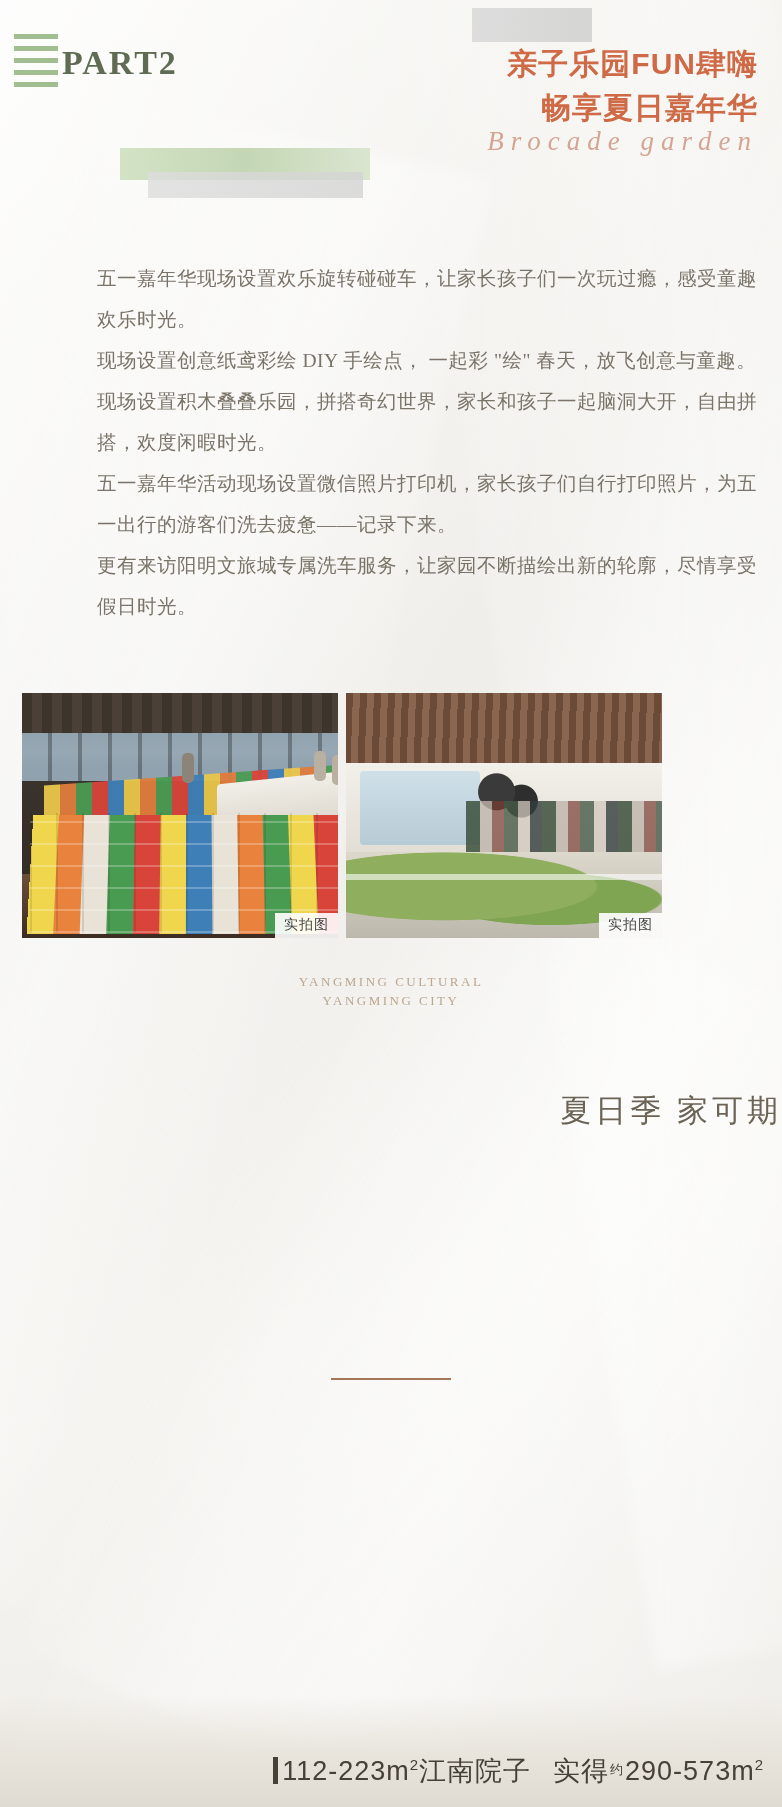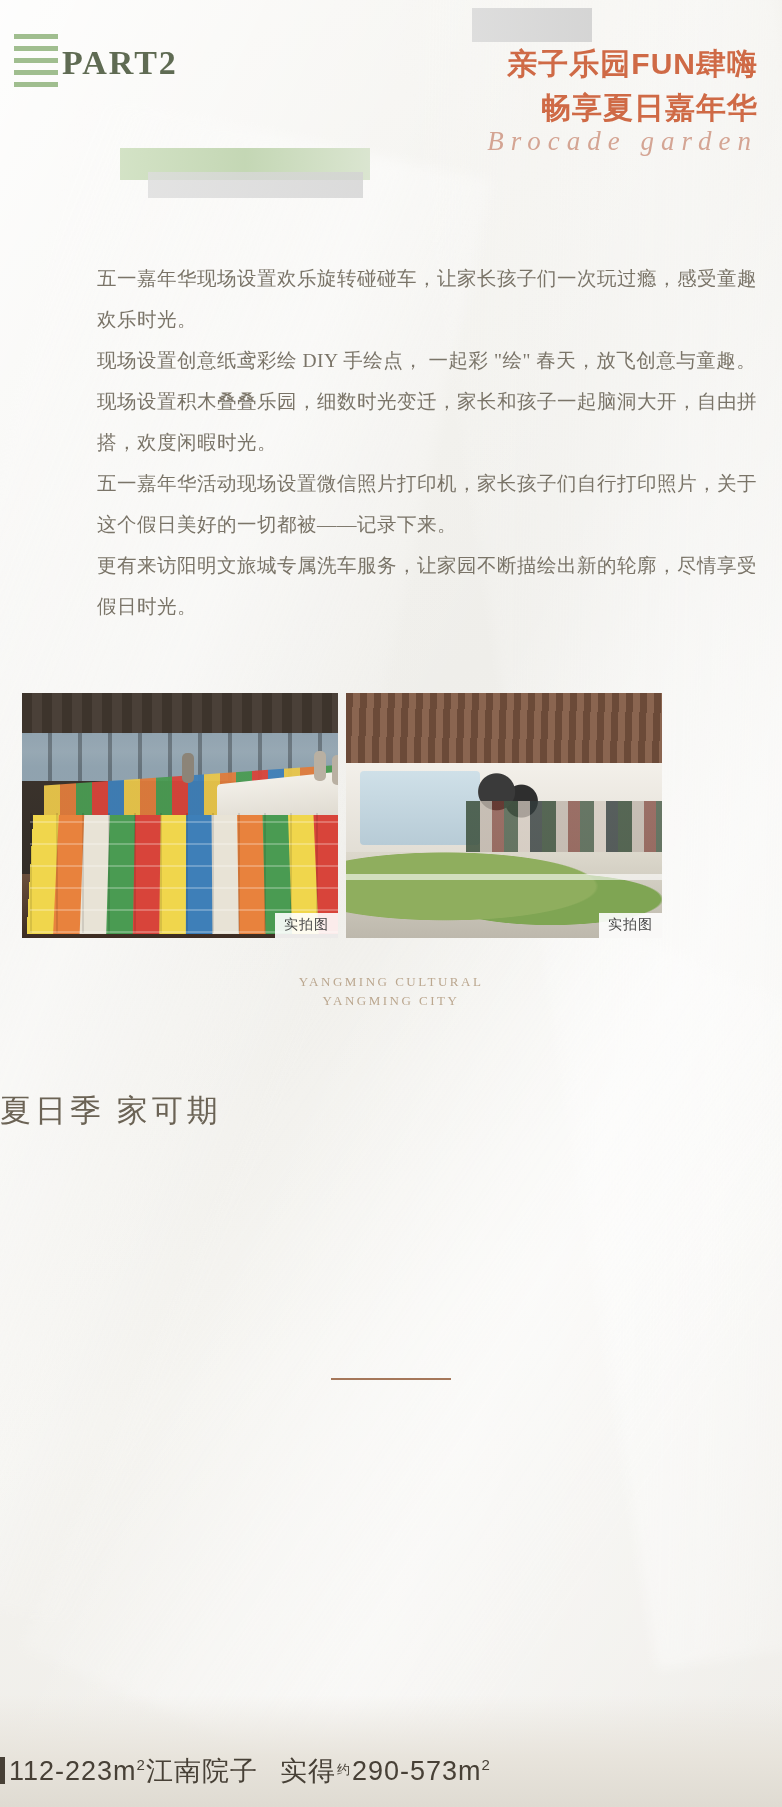--- a/index.html
+++ b/index.html
@@ -242,21 +242,21 @@
     font-size: 13px;
     letter-spacing: 2.5px;
     line-height: 19px;
     font-family: "Liberation Serif", serif;
   }
 
   
   .sec-title {
     position: absolute;
     left: 0; right: 0; top: 1090px;
-    text-align: left;
+    text-align: right;
     color: #6b6355;
     font-size: 31px;
     letter-spacing: 4px;
     font-family: "Liberation Serif", serif;
   }
   .sec-copy {
     position: absolute;
     left: 88px; top: 1168px;
     width: 600px;
     font-size: 19.5px;
@@ -275,22 +275,22 @@
 
   
   .footer {
     position: absolute;
     left: 0; right: 0; bottom: 0;
     height: 112px;
     background: linear-gradient(180deg, rgba(237,234,228,0) 0%, #e8e4dc 55%, #dfdbd2 100%);
   }
   .footer-inner {
     position: absolute;
-    left: 0; right: 8px; bottom: 18px;
-    text-align: left;
+    left: 0; right: 18px; bottom: 18px;
+    text-align: right;
     color: #474036;
     font-size: 27px;
     letter-spacing: 1px;
     font-family: "Liberation Sans", sans-serif;
     white-space: nowrap;
   }
   .footer-inner .bar {
     display: inline-block;
     width: 5px; height: 27px;
     background: #474036;
@@ -336,22 +336,22 @@
 
     <div class="script-en">Brocade garden</div>
 
     <div class="green-band"></div>
     <div class="grey-band"></div>
   </div>
 
   <div class="body-copy">
     <p>五一嘉年华现场设置欢乐旋转碰碰车，让家长孩子们一次玩过瘾，感受童趣欢乐时光。</p>
     <p>现场设置创意纸鸢彩绘 DIY 手绘点， 一起彩 "绘" 春天，放飞创意与童趣。</p>
-    <p>现场设置积木叠叠乐园，细数时光变迁，家长和孩子一起脑洞大开，自由拼搭，欢度闲暇时光。</p>
-    <p>五一嘉年华活动现场设置微信照片打印机，家长孩子们自行打印照片，关于这个假日美好的一切都被——记录下来。</p>
+    <p>现场设置积木叠叠乐园，拼搭奇幻世界，家长和孩子一起脑洞大开，自由拼搭，欢度闲暇时光。</p>
+    <p>五一嘉年华活动现场设置微信照片打印机，家长孩子们自行打印照片，为五一出行的游客们洗去疲惫——记录下来。</p>
     <p>更有来访阳明文旅城专属洗车服务，让家园不断描绘出新的轮廓，尽情享受假日时光。</p>
   </div>
 
   <div class="photos">
 
     <div class="photo p1">
       <div class="ceiling"></div>
       <div class="windowwall"></div>
       <div class="floor"></div>
       <div class="lego-top"></div>

